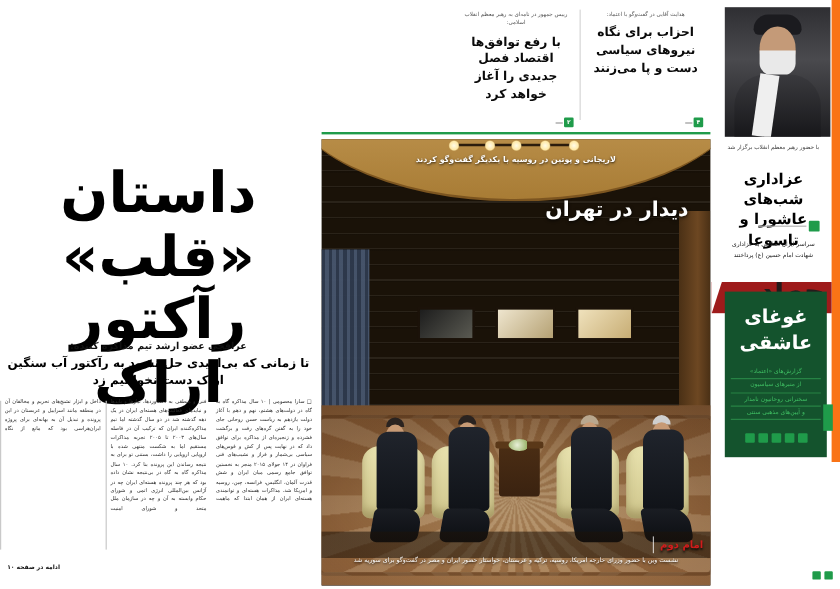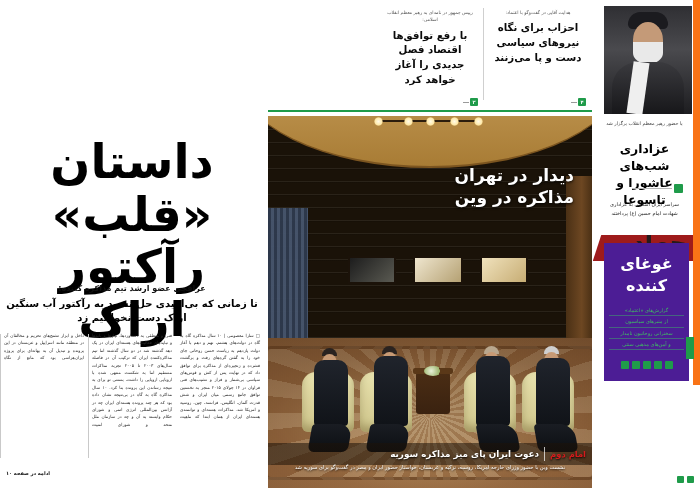--- a/index.html
+++ b/index.html
@@ -341,21 +341,21 @@
   .red-banner .glyph {
     position: absolute; right: 6px; top: -4px; color: #1b1b1b;
     font-size: 24px; font-weight: 700; line-height: 1; opacity: .92;
   }
   .red-banner::after {
     content:""; position:absolute; left:0; top:0; width: 10px; height: 26px;
     background: #fff; transform: skewX(-18deg) translateX(-6px);
   }
   .dark-card {
     position: absolute; left: 8px; right: 4px; top: 243px; bottom: 4px;
-    background: #4c1d95;
+    background: #14532d;
   }
   .dc-title {
     position: absolute; left: 0; right: 0; top: 10px; text-align: center;
     color: #fff; font-size: 16px; font-weight: 700; line-height: 1.36;
   }
   .dc-desc {
     position: absolute; left: 5px; right: 5px; top: 62px; text-align: center;
     color: #3fbf63; font-size: 5px; line-height: 2.05;
   }
   .dc-desc span { display: block; border-bottom: 1px solid rgba(63,191,99,.45); }
@@ -487,31 +487,30 @@
       <div class="p-legs" style="left:4px; transform:skewX(10deg)"></div>
     </div>
     <div class="person" style="left:266px">
       <div class="p-hair" style="left:10px; top:-80px; background:#cfcfcf"></div>
       <div class="p-head" style="left:10px; top:-74px"></div>
       <div class="p-body" style="left:2px; height:68px"></div>
       <div class="p-legs" style="left:2px; transform:skewX(10deg)"></div>
     </div>
 
     <div class="photo-caption">
+      <div>لاریجانی و پوتین در روسیه با یکدیگر گفت‌وگو کردند</div>
     </div>
     <div class="photo-title">
       <div>دیدار در تهران</div>
-      <div>مذاکره در وین</div>
     </div>
   </div>
 
   <div class="second-title">
     <span class="st-tag">امام دوم</span>
     <span class="st-div"></span>
-    <span class="st-text">دعوت ایران پای میز مذاکره سوریه</span>
   </div>
   <div class="second-sub">نشست وین با حضور وزرای خارجه امریکا، روسیه، ترکیه و عربستان، خواستار حضور ایران و مصر در گفت‌وگو برای سوریه شد</div>
   <div class="sec-badges">
     <i></i>
     <i></i>
   </div>
 
   <div class="rail">
     <div class="rail-photo">
       <div class="rp-turban"></div>
@@ -525,21 +524,21 @@
     <div class="rail-badge"></div>
     <div class="rail-desc">سراسر ایران اسلامی به عزاداری شهادت امام حسین (ع) پرداختند</div>
 
     <div class="red-banner">
       <span class="glyph">جهاد</span>
     </div>
 
     <div class="dark-card">
       <div class="dc-title">
         <div>غوغای</div>
-        <div>کننده</div>
+        <div>عاشقی</div>
       </div>
       <div class="dc-desc">
         <span>گزارش‌های «اعتماد»</span>
         <span>از منبرهای سیاسیون</span>
         <span>سخنرانی روحانیون نامدار</span>
         <span>و آیین‌های مذهبی سنتی</span>
       </div>
       <div class="dc-badges">
         <i></i>
         <i></i>

